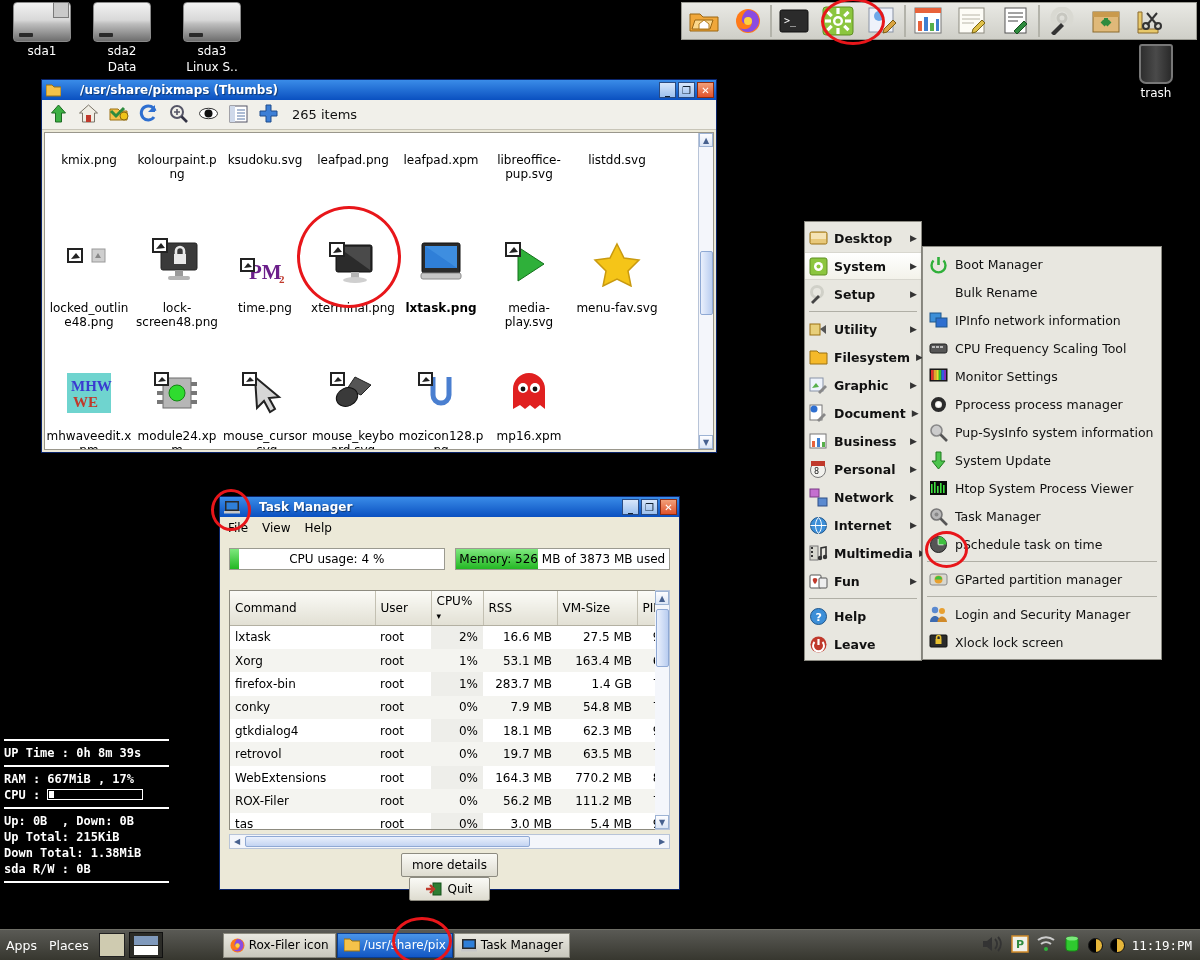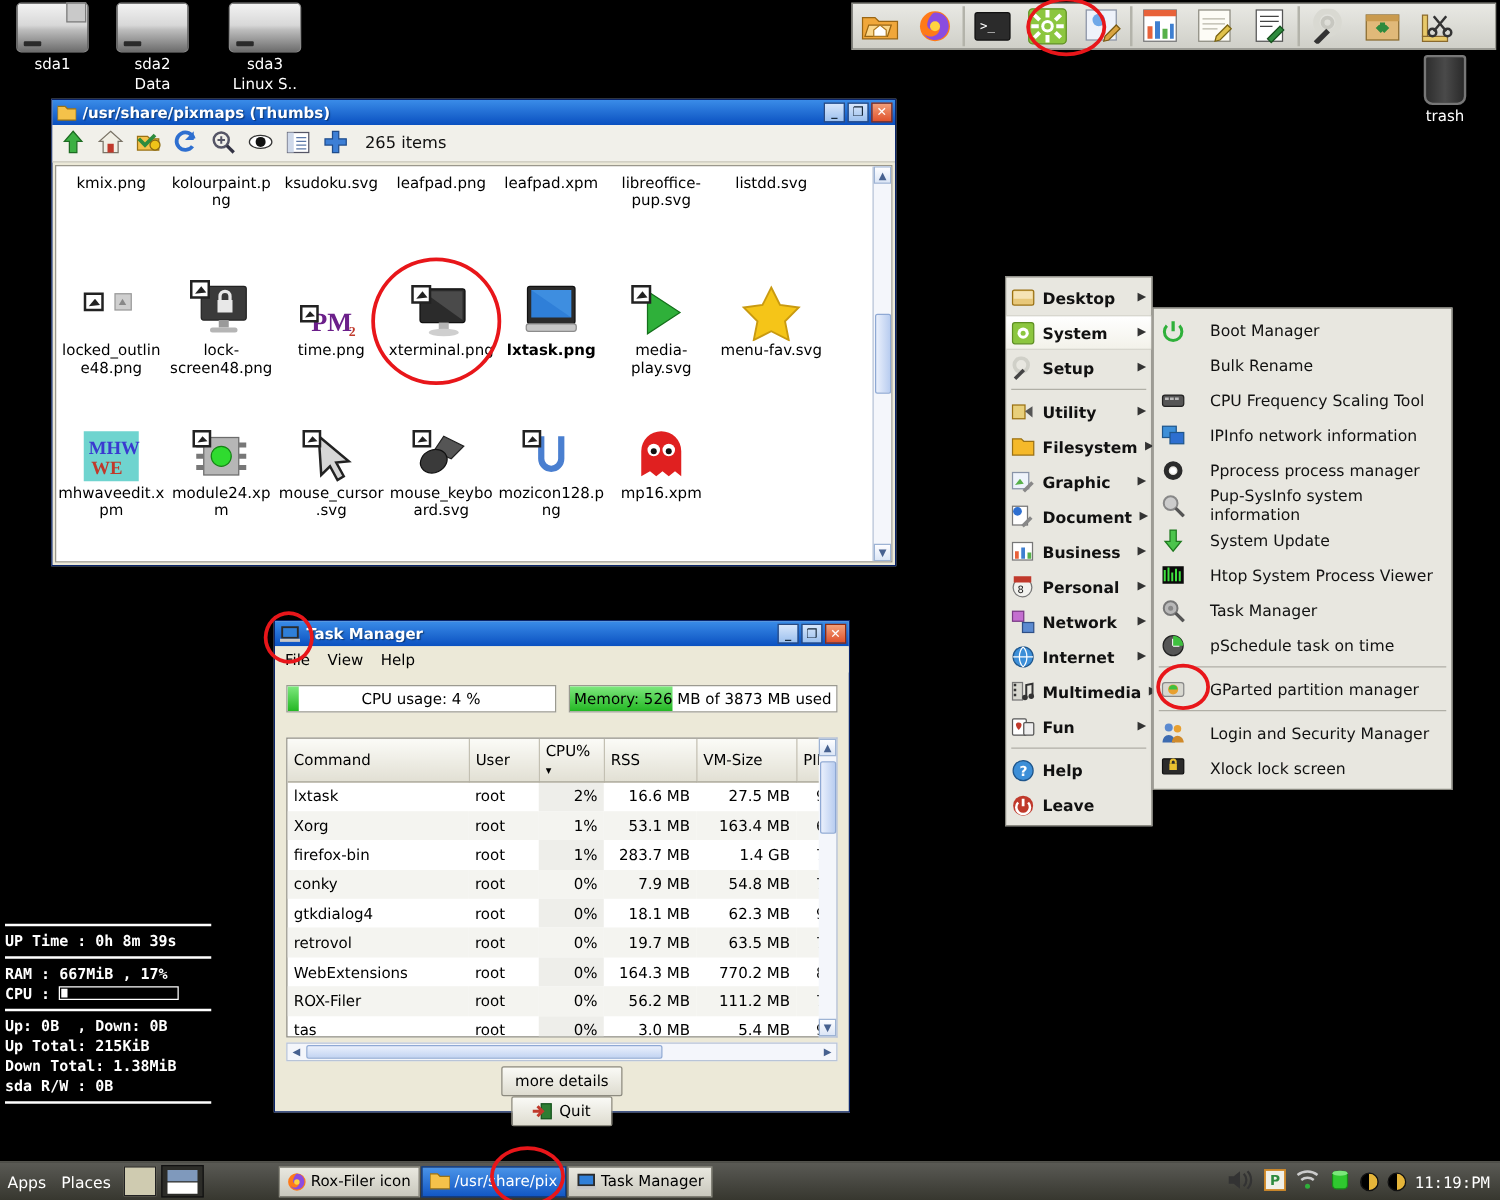--- a/index.html
+++ b/index.html
@@ -35,38 +35,38 @@
      background:#c9c9c9;border:1px solid #7a7a7a;}
   .trash-glyph{width:34px;height:40px;margin:0 auto;
      background:linear-gradient(90deg,#2e2e2e,#4a4a4a,#2a2a2a);
      border:2px solid #777;border-radius:3px 3px 7px 7px;}
 
   
   .win{ position:absolute; background:#ece9d8; border:1px solid #0a246a; }
   .win-title{ height:20px; background:linear-gradient(#3a8ce8,#0a50c0);
      display:flex; align-items:center; padding:0 2px 0 4px; color:#fff;
      font-size:12px; font-weight:bold; }
-  .win-title .t-txt{ flex:1; margin-left:5px; text-shadow:1px 1px 1px #00000070; overflow:hidden;white-space:nowrap;}
+  .win-title .t-txt{ flex:1; margin-left:19px; text-shadow:1px 1px 1px #00000070; overflow:hidden;white-space:nowrap;}
   .wbtn{ width:17px; height:16px; margin-left:2px; border:1px solid #2a4a80;
      background:linear-gradient(#d7e6fb,#9cc0ee); color:#123; font-size:10px;
      display:flex;align-items:center;justify-content:center; font-weight:bold;}
   .wbtn.close{ background:linear-gradient(#f2a07a,#e0522c); color:#fff;border-color:#8d2a10;}
 
   
   #filemanager{ left:41px; top:79px; width:676px; height:374px; }
   #fm-toolbar{ height:30px; background:#f1f0ea; display:flex; align-items:center;
      padding-left:6px; gap:9px; border-bottom:1px solid #c8c5b8;}
   #fm-toolbar .itemcount{ font-size:13px; color:#111; margin-left:4px;}
   #fm-body{ position:absolute; left:2px; top:52px; right:2px; bottom:2px;
      background:#fff; border:1px solid #9a978c; overflow:hidden;}
   #fm-grid{ position:absolute; left:0; top:0; right:15px; bottom:0; padding:4px 0 0 0;}
   .fm-row{ display:flex; }
   .fm-cell{ width:88px; text-align:center; font-size:12px; color:#000;
      padding:2px 1px; line-height:14px; }
-  .fm-cell .fname{ display:block; word-wrap:break-word; }
+  .fm-cell .fname{ display:block; word-wrap:break-word;margin-top:14px; }
   .fm-cell.sel .fname{ font-weight:bold; }
   .fm-thumb{ height:56px; display:flex;align-items:flex-end;justify-content:center;}
   #fm-vscroll{ position:absolute; right:0; top:0; width:15px; bottom:0;
      background:#f4f6fb; border-left:1px solid #b8c4d8;}
   .sb-arrow{height:14px;background:linear-gradient(#fdfdff,#dce6f6);
      border:1px solid #9db3d4;display:flex;align-items:center;justify-content:center;
      font-size:8px;color:#47618f;}
   .sb-thumb{position:absolute;left:1px;width:13px;background:linear-gradient(90deg,#eaf0fc,#b9cdf0);
      border:1px solid #8fa9d4;border-radius:2px;}
 
@@ -111,21 +111,21 @@
      padding:2px 0;}
   .mi{height:28px;display:flex;align-items:center;padding:0 4px;gap:6px;font-size:12.5px;color:#111;}
   .mi.hl{background:linear-gradient(#ffffff,#f3f2ea);border-top:1px solid #d8d7cf;border-bottom:1px solid #d8d7cf;}
   .mi .mlabel{flex:1;font-weight:bold;}
   .mi .arrow{font-size:9px;color:#333;}
   .msep{height:1px;background:#b0afa6;margin:3px 4px;}
   .mico{width:19px;height:19px;flex-shrink:0;}
 
   #menu-sub{position:absolute;left:922px;top:246px;width:240px;
      background:#e8e7e0;border:1px solid #8b8a82;box-shadow:2px 2px 4px #00000060;padding:3px 0;}
-  .si{height:28px;display:flex;align-items:center;padding:0 6px;gap:20px;font-size:12.5px;color:#111;}
+  .si{height:28px;display:flex;align-items:center;padding:0 6px;gap:7px;font-size:12.5px;color:#111;}
   .si .slabel{flex:1;}
 
   
   #conky{position:absolute;left:4px;top:735px;width:165px;color:#fff;
      font-family:"DejaVu Sans Mono","Liberation Mono",monospace;font-size:12px;font-weight:bold;}
   #conky .rule{height:2px;background:#fff;margin:4px 0;}
   #conky .line{line-height:16px;white-space:pre;}
   .cpubar{display:inline-block;width:96px;height:11px;border:1px solid #fff;
      vertical-align:-1px;position:relative;background:#000;}
   .cpubar i{position:absolute;left:1px;top:1px;bottom:1px;width:5px;background:#fff;}
@@ -820,35 +820,47 @@
           <path d="M4.5 5.5a7 7 0 1010 0" stroke="#2fb03a" stroke-width="2.4" fill="none"></path>
         </svg></span>
       <span class="slabel">Boot Manager</span>
     </div>
     <div class="si">
       <span class="mico"></span>
       <span class="slabel">Bulk Rename</span>
     </div>
     <div class="si">
       <span class="mico"><svg width="19" height="19" viewBox="0 0 19 19">
+          <rect x="1" y="2" width="11" height="9" fill="#3d8fd8" stroke="#1f568c"></rect>
+          <rect x="7" y="7" width="11" height="9" fill="#2e6fd0" stroke="#1f568c"></rect>
+        </svg></span>
+      <span class="slabel">IPInfo network information</span>
+    </div>
+    <div class="si">
+      <span class="mico"><svg width="19" height="19" viewBox="0 0 19 19">
           <rect x="1" y="5" width="17" height="9" rx="2" fill="#555" stroke="#222"></rect>
           <g fill="#bbb">
             <rect x="3" y="7" width="3" height="2"></rect>
             <rect x="7" y="7" width="3" height="2"></rect>
             <rect x="11" y="7" width="3" height="2"></rect>
           </g>
         </svg></span>
       <span class="slabel">CPU Frequency Scaling Tool</span>
     </div>
     <div class="si">
       <span class="mico"><svg width="19" height="19" viewBox="0 0 19 19">
-          <rect x="1" y="2" width="11" height="9" fill="#3d8fd8" stroke="#1f568c"></rect>
-          <rect x="7" y="7" width="11" height="9" fill="#2e6fd0" stroke="#1f568c"></rect>
-        </svg></span>
-      <span class="slabel">IPInfo network information</span>
+          <rect x="1" y="2" width="17" height="12" fill="#222" stroke="#111"></rect>
+          <rect x="2" y="3" width="2.6" height="10" fill="#e03030"></rect>
+          <rect x="4.6" y="3" width="2.6" height="10" fill="#e8a030"></rect>
+          <rect x="7.2" y="3" width="2.6" height="10" fill="#e8e030"></rect>
+          <rect x="9.8" y="3" width="2.6" height="10" fill="#30c030"></rect>
+          <rect x="12.4" y="3" width="2.6" height="10" fill="#3060e0"></rect>
+          <rect x="15" y="3" width="2" height="10" fill="#8030c0"></rect>
+        </svg></span>
+      <span class="slabel">Monitor Settings</span>
     </div>
     <div class="si">
       <span class="mico"><svg width="19" height="19" viewBox="0 0 19 19">
           <circle cx="9.5" cy="9.5" r="5.5" fill="none" stroke="#2b2b2b" stroke-width="4"></circle>
           <circle cx="9.5" cy="9.5" r="2.4" fill="#fff"></circle>
         </svg></span>
       <span class="slabel">Pprocess process manager</span>
     </div>
     <div class="si">
       <span class="mico"><svg width="19" height="19" viewBox="0 0 19 19">

